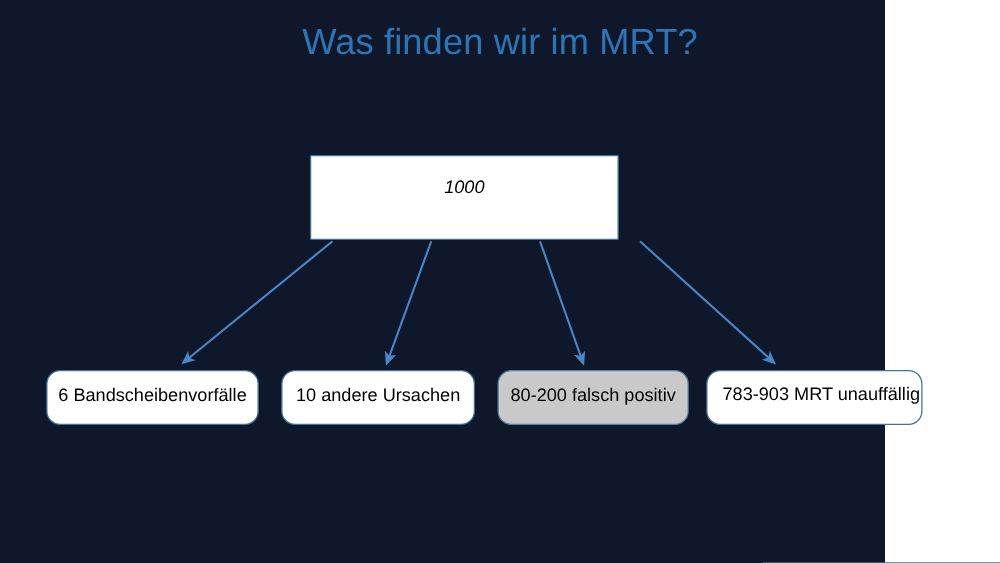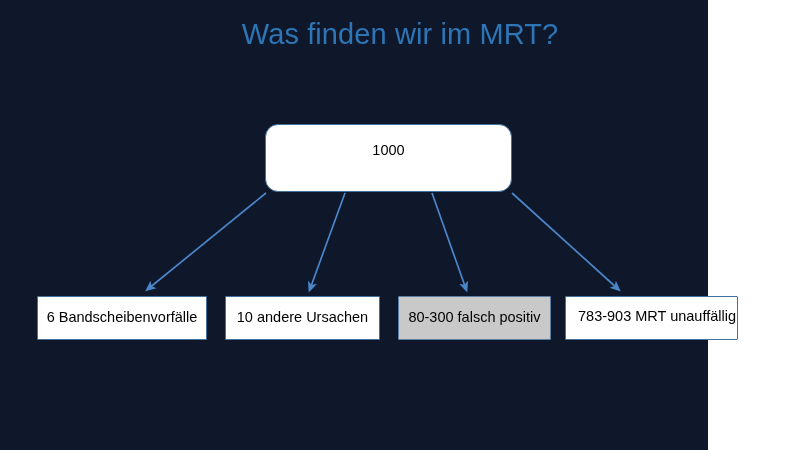--- a/index.html
+++ b/index.html
@@ -37,44 +37,45 @@
     left: 0;
     top: 0;
     width: 800px;
     height: 450px;
     pointer-events: none;
   }
   .node {
     position: absolute;
     box-sizing: border-box;
     border: 1.4px solid #41719C;
-    border-radius: 1px;
+    border-radius: 11px;
     background: #ffffff;
     color: #000000;
     display: flex;
     flex-direction: column;
     align-items: center;
     justify-content: center;
     font-size: 14.5px;
     line-height: 1.05;
   }
   .node.gray {
     background: #C9C9C9;
     border-color: #5B7FA3;
   }
   .node-line {
     white-space: nowrap;
     display: block;
   }
   #node-root {
-    left: 265px;
+    left: 248px;
     top: 124px;
     width: 247px;
     height: 68px;
-    border-radius: 13px;
+    border-radius: 1px;
+    font-style: italic;
   }
   #node-root .node-line.l1 { margin-bottom: 15px; }
   #node-leaf-0 {
     left: 37px;
     top: 296px;
     width: 170px;
     height: 44px;
   }
   #node-leaf-1 {
     left: 225px;
@@ -128,20 +129,20 @@
 
   <div class="node" id="node-leaf-0">
     <span class="node-line">6 Bandscheibenvorfälle</span>
   </div>
 
   <div class="node" id="node-leaf-1">
     <span class="node-line">10 andere Ursachen</span>
   </div>
 
   <div class="node gray" id="node-leaf-2">
-    <span class="node-line">80-300 falsch positiv</span>
+    <span class="node-line">80-200 falsch positiv</span>
   </div>
 
   <div class="node" id="node-leaf-3">
     <span class="node-line">783-903 MRT unauffällig</span>
   </div>
 
 </div>
 
 </body></html>

